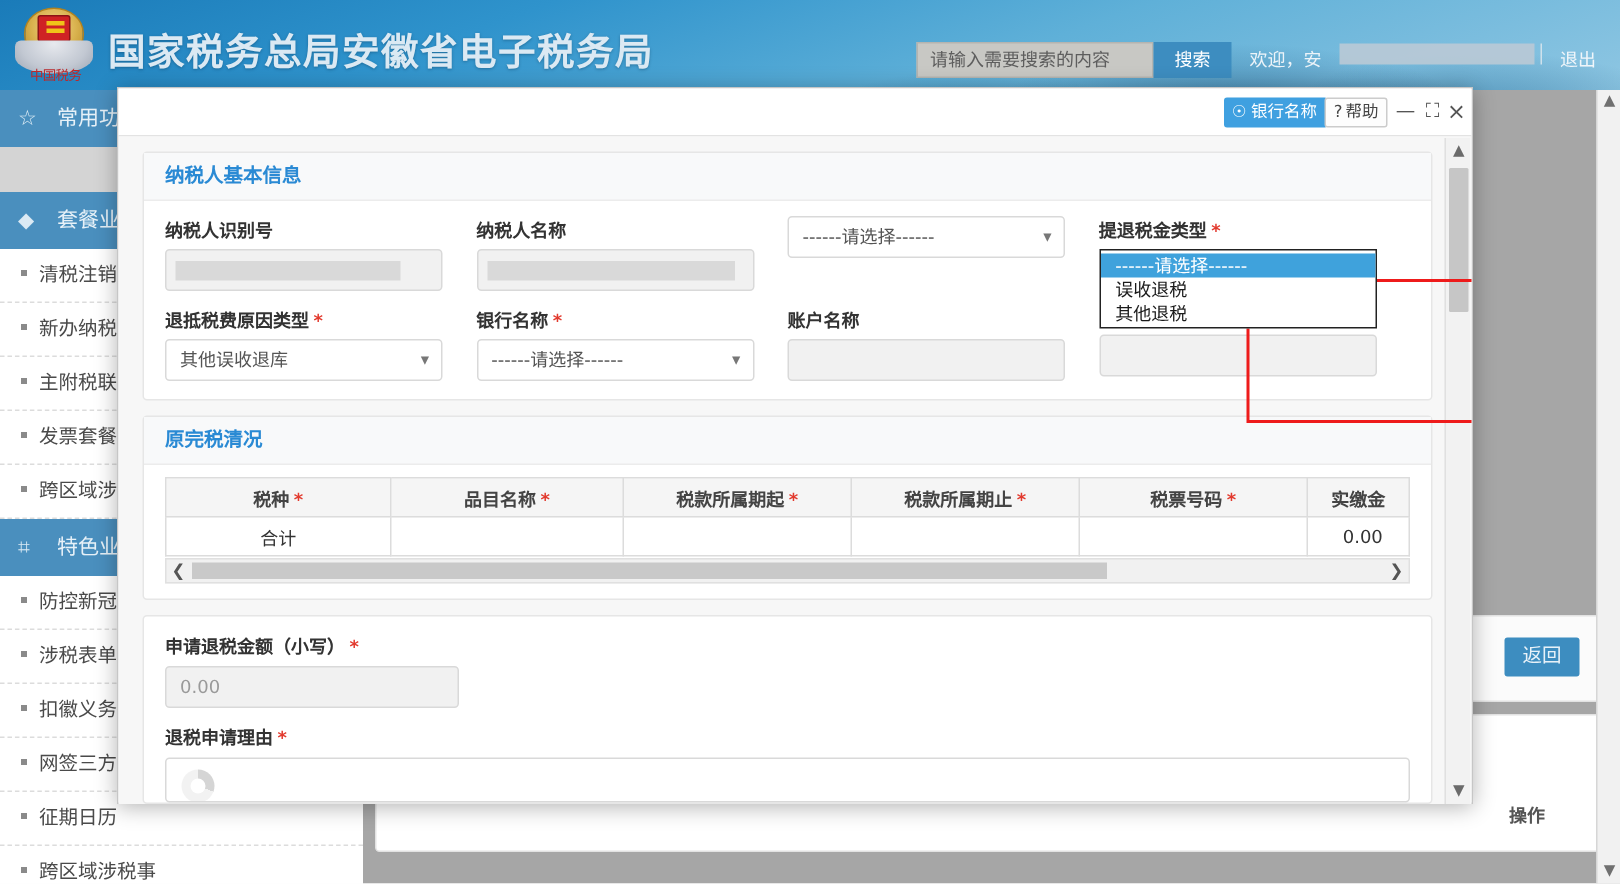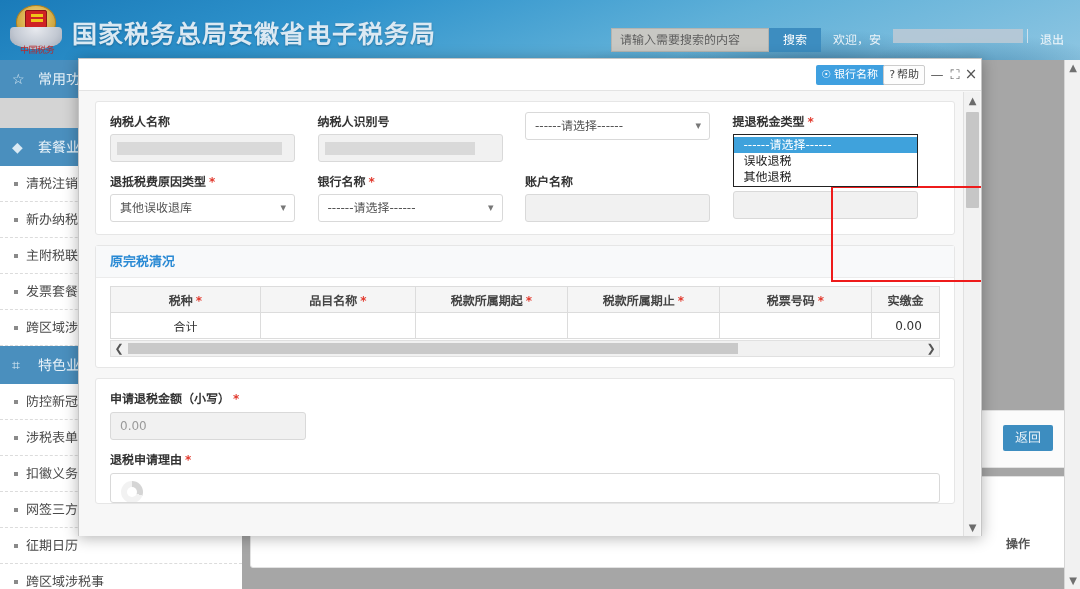--- a/index.html
+++ b/index.html
@@ -415,34 +415,35 @@
       </div>
 
       <div class="dlg-win-btn dlg-min">—</div>
       <div class="dlg-win-btn dlg-max">⛶</div>
       <div class="dlg-win-btn dlg-close">×</div>
     </div>
 
     <div class="dlg-body">
 
       <div class="card">
+        <div class="card-head">纳税人基本信息</div>
         <div class="card-body">
 
           <div class="frow">
+            <div class="fcell">
+              <div class="flabel">纳税人识别号</div>
+              <div class="finput">
+                <span class="redact" style="width:150px"></span>
+              </div>
+            </div>
+
             <div class="fcell">
               <div class="flabel">纳税人名称</div>
               <div class="finput">
                 <span class="redact" style="width:165px"></span>
-              </div>
-            </div>
-
-            <div class="fcell">
-              <div class="flabel">纳税人识别号</div>
-              <div class="finput">
-                <span class="redact" style="width:150px"></span>
               </div>
             </div>
 
             <div class="fcell">
               <div class="fselect">
                 <span>------请选择------</span>
                 <span class="caret">▾</span>
               </div>
             </div>
 

